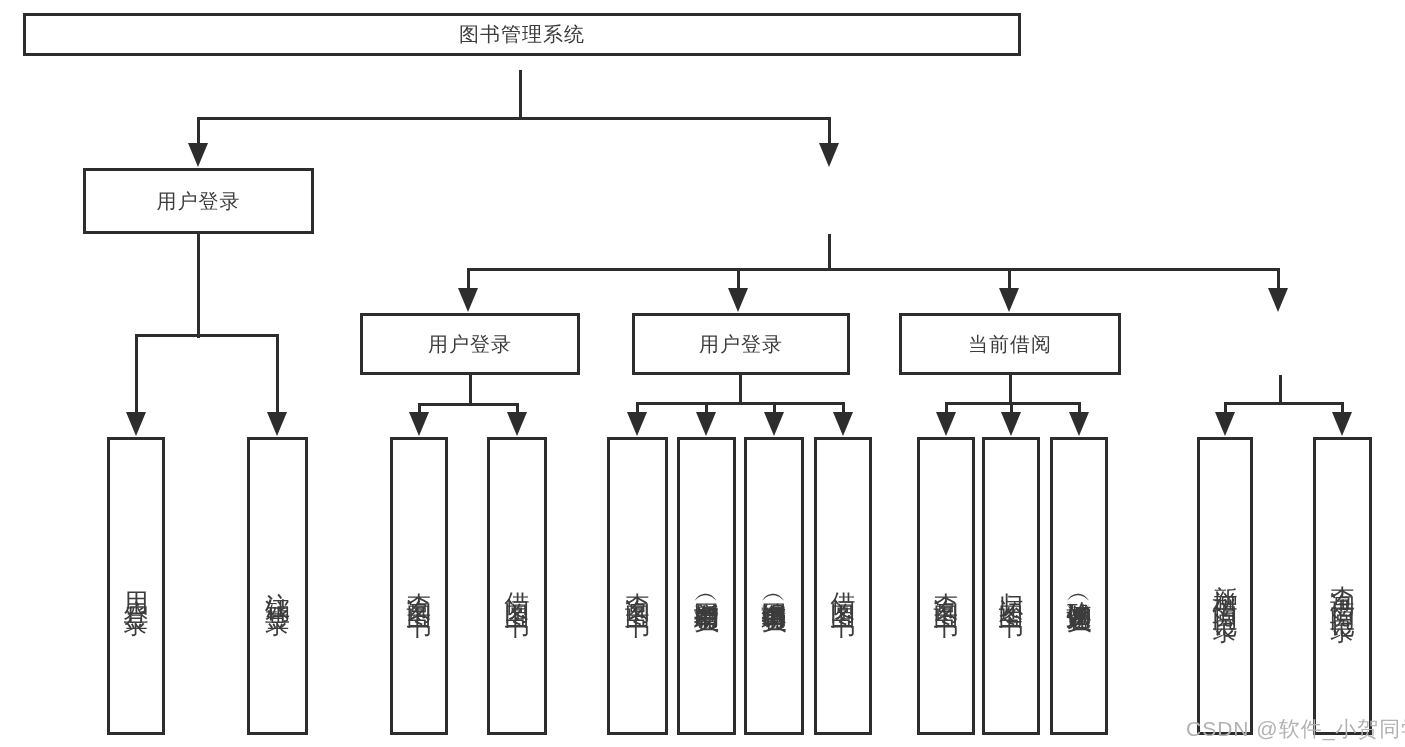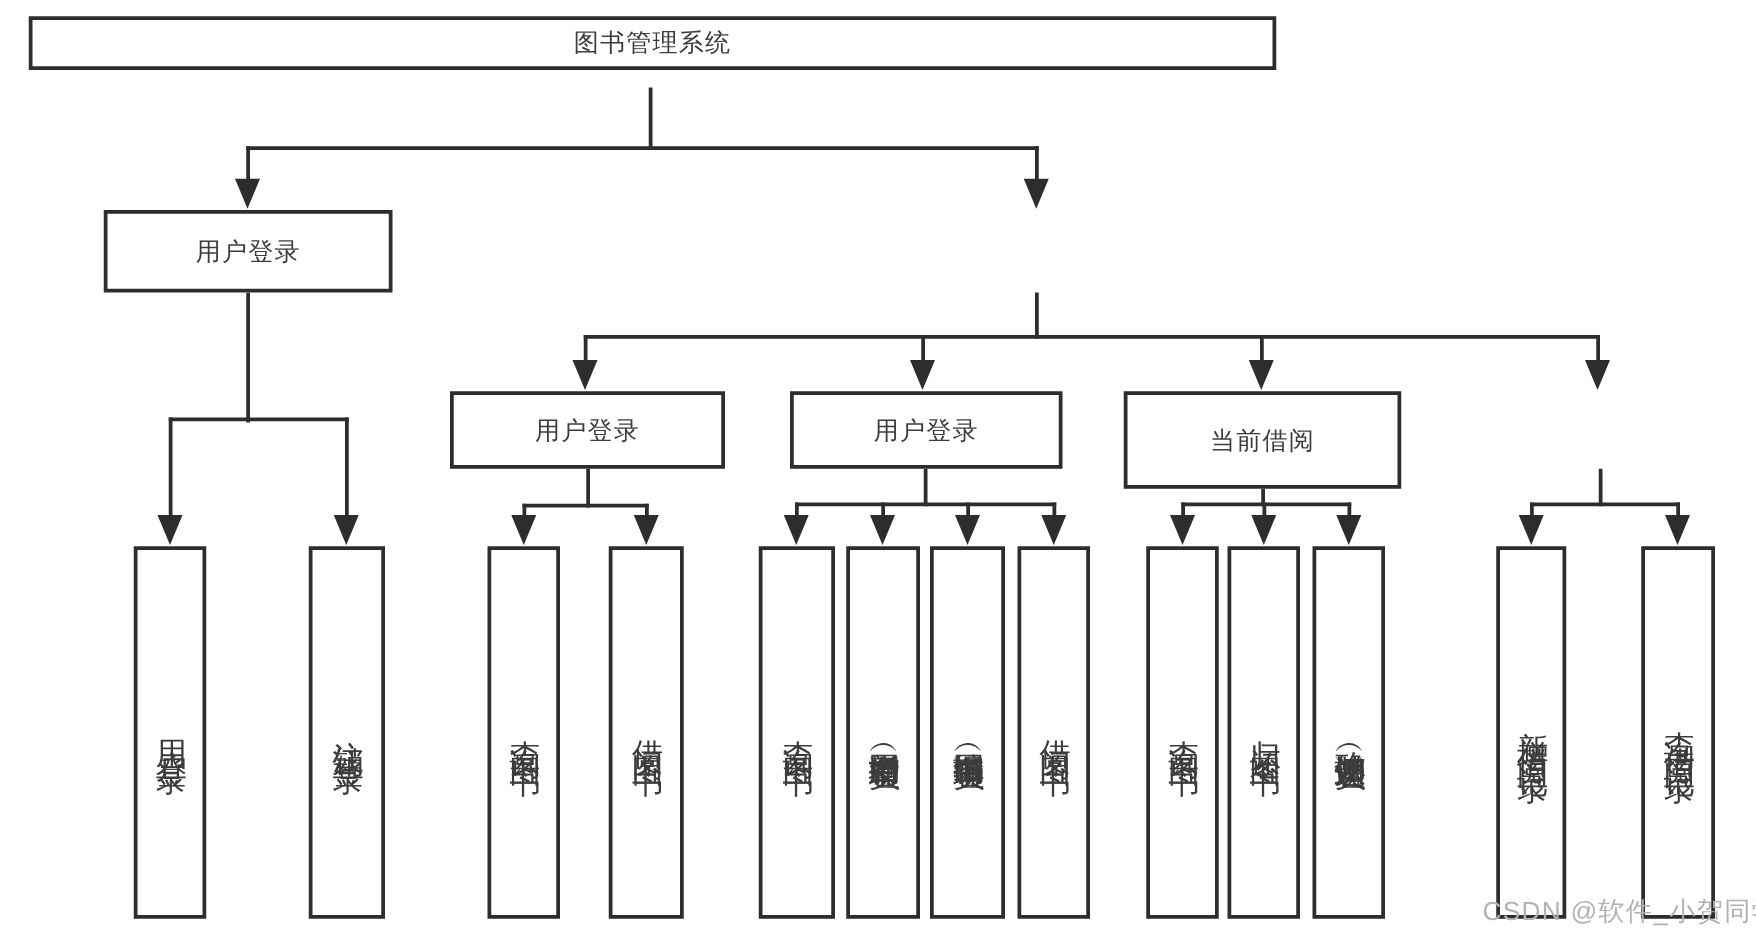--- a/index.html
+++ b/index.html
@@ -145,21 +145,21 @@
   <div class="box hbox" style="left:83px;top:168px;width:231px;height:66px">
     <span>用户登录</span>
   </div>
 
   <div class="box hbox" style="left:360px;top:313px;width:220px;height:62px">
     <span>用户登录</span>
   </div>
   <div class="box hbox" style="left:632px;top:313px;width:218px;height:62px">
     <span>用户登录</span>
   </div>
-  <div class="box hbox" style="left:899px;top:313px;width:222px;height:78px">
+  <div class="box hbox" style="left:899px;top:313px;width:222px;height:62px">
     <span>当前借阅</span>
   </div>
 
   <div class="box leaf" style="left:107px;width:58px">
     <span class="vlabel">用户登录</span>
   </div>
   <div class="box leaf" style="left:247px;width:61px">
     <span class="vlabel">注销登录</span>
   </div>
 

